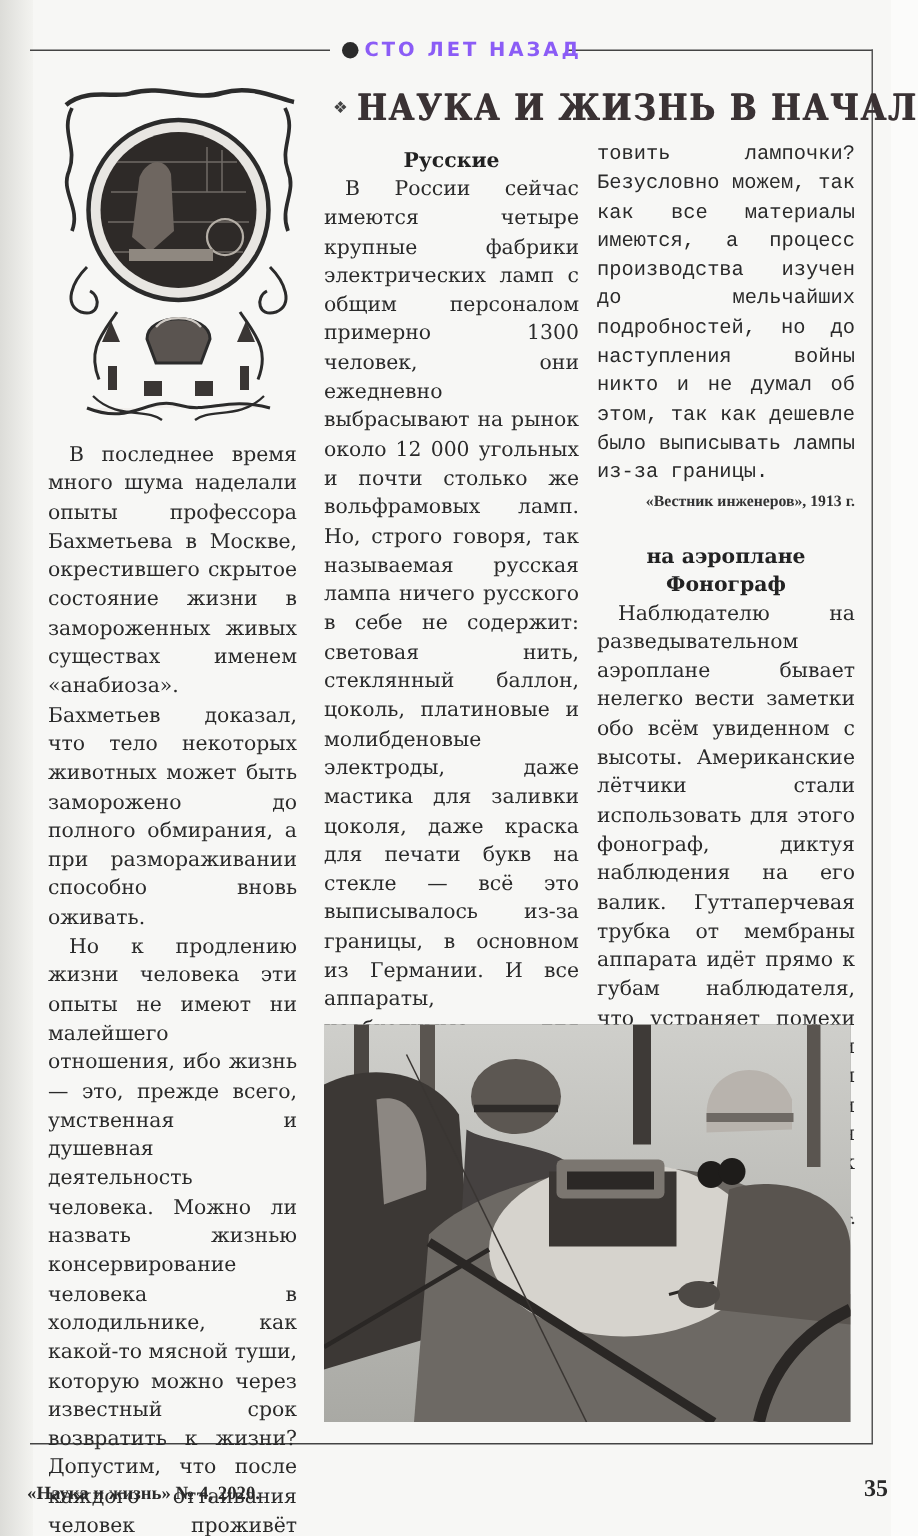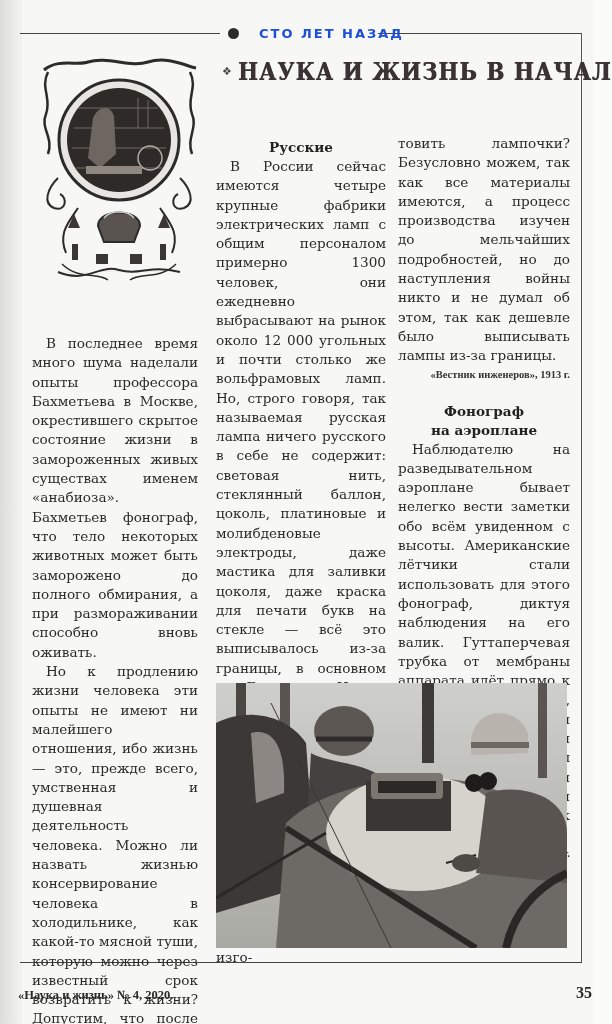--- a/index.html
+++ b/index.html
@@ -18,23 +18,23 @@
     background: #fbfbfa;
   }
   
   .frame-top-left { position: absolute; left: 20px; top: 33px; width: 200px; height: 0; border-top: 1.5px solid #444; }
   .frame-top-right { position: absolute; left: 378px; top: 33px; width: 204px; height: 0; border-top: 1.5px solid #444; }
   .frame-right { position: absolute; left: 581px; top: 33px; width: 0; height: 929px; border-left: 1px solid #555; }
   .frame-bottom { position: absolute; left: 20px; top: 962px; width: 562px; height: 0; border-top: 1.5px solid #444; }
 
   .section-label {
     position: absolute; left: 228px; top: 22px; height: 22px;
-    display: flex; align-items: center; gap: 20px;
+    display: flex; align-items: center; gap: 4px;
     font-family: "DejaVu Sans", sans-serif; font-weight: bold;
-    font-size: 13px; letter-spacing: 2px; color: #1d4ed8;
+    font-size: 13px; letter-spacing: 2px; color: #8b5cf6;
   }
   .bullet { width: 11px; height: 11px; border-radius: 50%; background: #2b2b2b; display: inline-block; }
 
   .headline {
     position: absolute; left: 222px; top: 56px; width: 340px; height: 30px;
     display: flex; align-items: center; gap: 6px;
   }
   .headline-text {
     font-family: "DejaVu Serif", serif; font-weight: bold;
     font-size: 21px; letter-spacing: 1.2px; color: #3a3234;
@@ -44,35 +44,35 @@
   .diamond-icon { font-size: 11px; color: #444; }
 
   
   .vignette {
     position: absolute; left: 38px; top: 58px; width: 162px; height: 232px;
   }
 
   .col {
     position: absolute;
     font-size: 13.6px; line-height: 19.3px;
-    text-align: justify; hyphens: manual; margin-top: 40px;
+    text-align: justify; hyphens: manual;
   }
   .col p { margin: 0; text-indent: 14px; }
   .col h3 {
     margin: 0; text-align: center; font-size: 13.6px; line-height: 19px;
     font-weight: bold; font-family: "DejaVu Serif", serif; color: #222;
   }
   .source {
     text-align: right; font-weight: bold; font-size: 10.5px; line-height: 18px;
     font-family: "Liberation Serif", serif; color: #333;
   }
   .col-left { left: 32px; top: 294px; width: 166px; }
   .col-mid { left: 216px; top: 98px; width: 170px; }
   .col-right { left: 398px; top: 94px; width: 172px; }
-  .nobr { text-indent: 0 !important; }
+  .nobr { text-indent: 0 !important; font-family: Liberation Mono, monospace; }
 
   .photo {
     position: absolute; left: 216px; top: 683px; width: 351px; height: 265px;
     background: #8a8a86; overflow: hidden;
   }
 
   .footer-left {
     position: absolute; left: 18px; top: 988px;
     font-family: "Liberation Serif", serif; font-weight: bold; font-size: 12.5px; color: #2a2a2a;
   }
@@ -134,37 +134,37 @@
       <rect x="122" y="186" width="6" height="16"></rect>
     <rect x="58" y="196" width="12" height="10"></rect>
       <rect x="92" y="196" width="12" height="10"></rect>
   </g>
   <path d="M20 214 C50 226, 60 206, 81 212 C102 218, 112 206, 142 214" fill="#f1efec" stroke="#2b2b2b" stroke-width="2"></path>
   <path d="M24 206 C40 222, 60 214, 70 222" fill="none" stroke="#2b2b2b" stroke-width="1.5"></path>
   <path d="M138 206 C122 222, 102 214, 92 222" fill="none" stroke="#2b2b2b" stroke-width="1.5"></path>
 </svg>
 
 <div class="col col-left">
-  <p>В последнее время много шума наделали опыты профессора Бахметьева в Москве, окрестившего скрытое состояние жизни в замороженных живых существах именем «анабиоза». Бахметьев фонограф, что тело некоторых животных может быть заморожено до полного обмирания, а при размораживании способно вновь оживать.</p>
+  <p>В последнее время много шума наделали опыты профессора Бахметьева в Москве, окрестившего скрытое состояние жизни в замороженных живых существах именем «анабиоза». Бахметьев доказал, что тело некоторых животных может быть заморожено до полного обмирания, а при размораживании способно вновь оживать.</p>
   <p>Но к продлению жизни человека эти опыты не имеют ни малейшего отношения, ибо жизнь — это, прежде всего, умственная и душевная деятельность человека. Можно ли назвать жизнью консервирование человека в холодильнике, как какой-то мясной туши, которую можно через известный срок возвратить к жизни? Допустим, что после каждого оттаивания человек проживёт какое-то время, после чего опять замораживается и т. д. Но, в конце концов, через несколько десятков, пусть сотен лет, он всё же состарится, одряхлеет и умрёт, ибо анабиоз не даст ему ни новых сил, ни новой молодости.</p>
 
 </div>
 
 <div class="col col-mid">
   <h3>Русские</h3>
   <p>В России сейчас имеются четыре крупные фабрики электрических ламп с общим персоналом примерно 1300 человек, они ежедневно выбрасывают на рынок около 12 000 угольных и почти столько же вольфрамовых ламп. Но, строго говоря, так называемая русская лампа ничего русского в себе не содержит: световая нить, стеклянный баллон, цоколь, платиновые и молибденовые электроды, даже мастика для заливки цоколя, даже краска для печати букв на стекле — всё это выписывалось из-за границы, в основном из Германии. И все аппараты, необходимые для лампочного производства, — все заграничного происхождения. В лампочке оставался лишь русский воздух, да и тот выкачивался иностранными насосами.</p>
   <p>Неужели мы не можем самостоятельно изго-</p>
 </div>
 
 <div class="col col-right">
   <p class="nobr">товить лампочки? Безусловно можем, так как все материалы имеются, а процесс производства изучен до мельчайших подробностей, но до наступления войны никто и не думал об этом, так как дешевле было выписывать лампы из-за границы.</p>
   <div class="source">«Вестник инженеров», 1913 г.</div>
   <div style="height:18px"></div>
+  <h3>на аэроплане</h3>
   <h3>Фонограф</h3>
-  <h3>на аэроплане</h3>
   <p>Наблюдателю на разведывательном аэроплане бывает нелегко вести заметки обо всём увиденном с высоты. Американские лётчики стали использовать для этого фонограф, диктуя наблюдения на его валик. Гуттаперчевая трубка от мембраны аппарата идёт прямо к губам наблюдателя, что устраняет помехи от шума мотора и ветра. Руки при этом остаются свободными для держания бинокля или нанесения отметок на карту (см. фото).</p>
   <div class="source">«Воздухоплаватель», 1915 г.</div>
 </div>
 
 <svg class="photo" viewBox="0 0 351 265" xmlns="http://www.w3.org/2000/svg">
   <defs>
     <linearGradient id="sky" x1="0" y1="0" x2="0" y2="1">
       <stop offset="0" stop-color="#cfcfcb"></stop>
         <stop offset="1" stop-color="#a9a9a4"></stop>
     </linearGradient>

